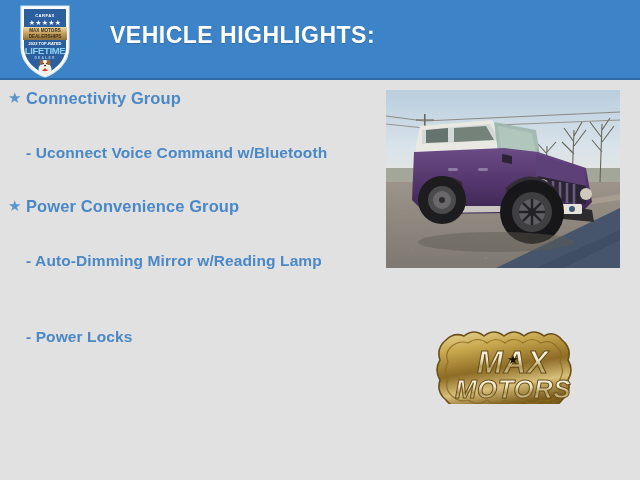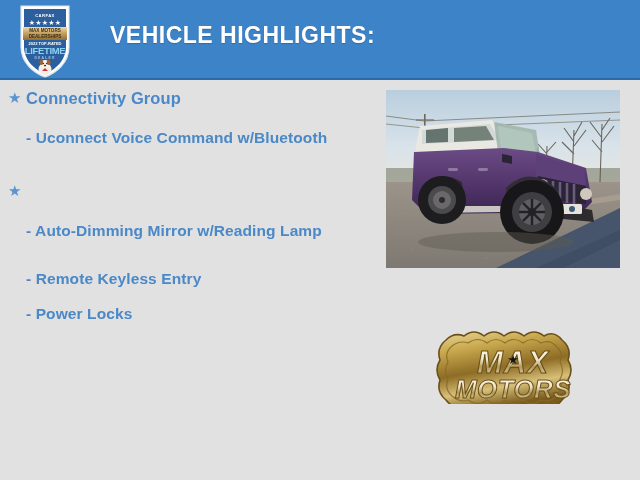--- a/index.html
+++ b/index.html
@@ -79,21 +79,21 @@
   }
   .grp-label {
     font-size: 16.5px;
     font-weight: bold;
     color: #4a88c7;
     line-height: 24px;
     letter-spacing: 0.1px;
     text-align: right;
   }
   .sub {
-    margin: 0 0 2px 0;
+    margin: 15px 0 2px 0;
     padding-left: 26px;
     font-size: 15.5px;
     font-weight: bold;
     color: #4a88c7;
     line-height: 20px;
     letter-spacing: 0.1px;
     max-width: 330px;
   }
   .sp-lg { height: 16px; }
   .sp-md { height: 13px; }
@@ -189,32 +189,32 @@
 
     <div class="sub">- Uconnect Voice Command w/Bluetooth</div>
 
     <div class="sp-md"></div>
 
 
     <div class="sp-lg"></div>
 
     <div class="grp">
       <span class="star-bullet">★</span>
+      <span class="grp-label">Power Convenience Group</span>
     </div>
 
     <div class="sp-lg"></div>
 
     <div class="sub">- Auto-Dimming Mirror w/Reading Lamp</div>
 
     <div class="sp-md"></div>
 
 
     <div class="sp-md"></div>
 
-    <div class="sub">- Remote Keyless Entry</div>
 
     <div class="sp-md"></div>
 
     <div class="sub">- Power Locks</div>
   </div>
 
   <div class="photo-frame">
     <div class="photo">
       <svg width="234" height="178" viewBox="0 0 234 178" xmlns="http://www.w3.org/2000/svg">
         <defs>

